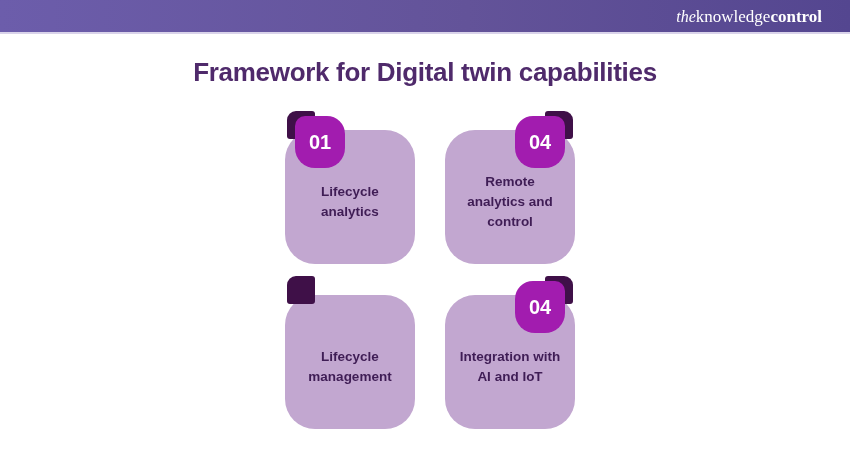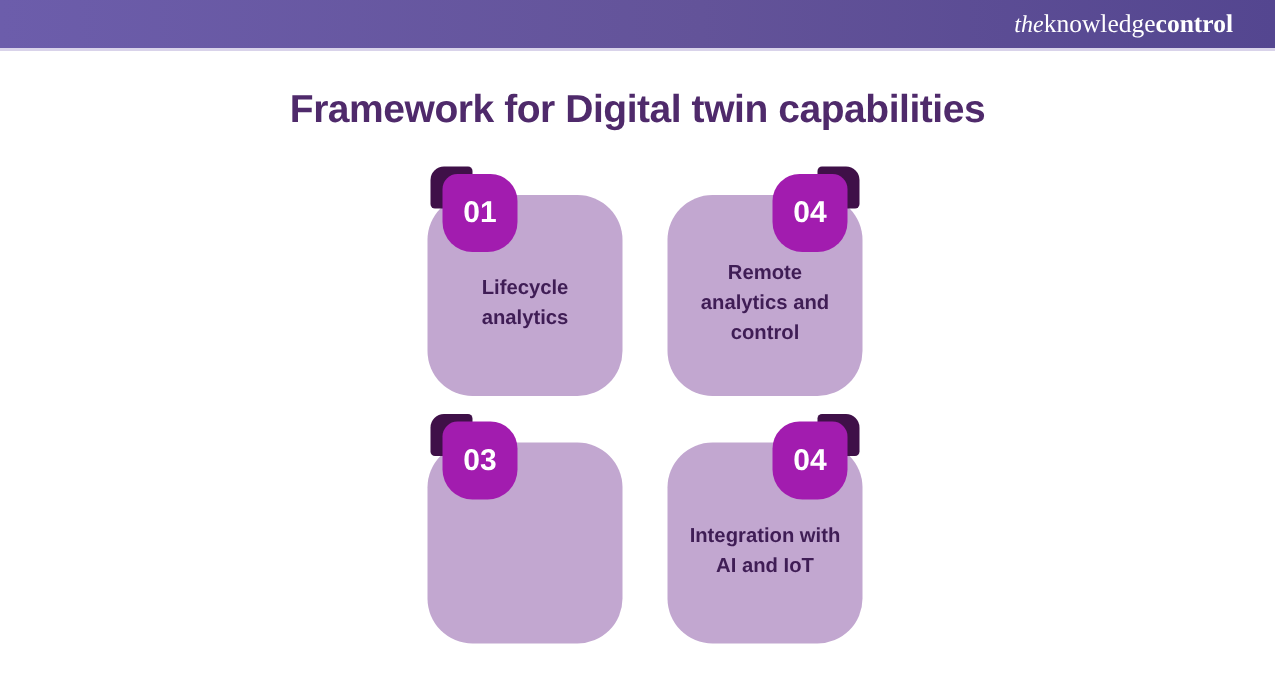--- a/index.html
+++ b/index.html
@@ -144,21 +144,21 @@
     </div>
 
     <div class="card badge-right">
       <div class="accent"></div>
       <div class="badge">04</div>
       <div class="card-label">Remote analytics and control</div>
     </div>
 
     <div class="card badge-left">
       <div class="accent"></div>
-      <div class="badge">03</div>
+      <div class="card-label">Lifecycle management</div>
     </div>
 
     <div class="card badge-right">
       <div class="accent"></div>
       <div class="badge">04</div>
       <div class="card-label">Integration with AI and IoT</div>
     </div>
 
   </div>
 

